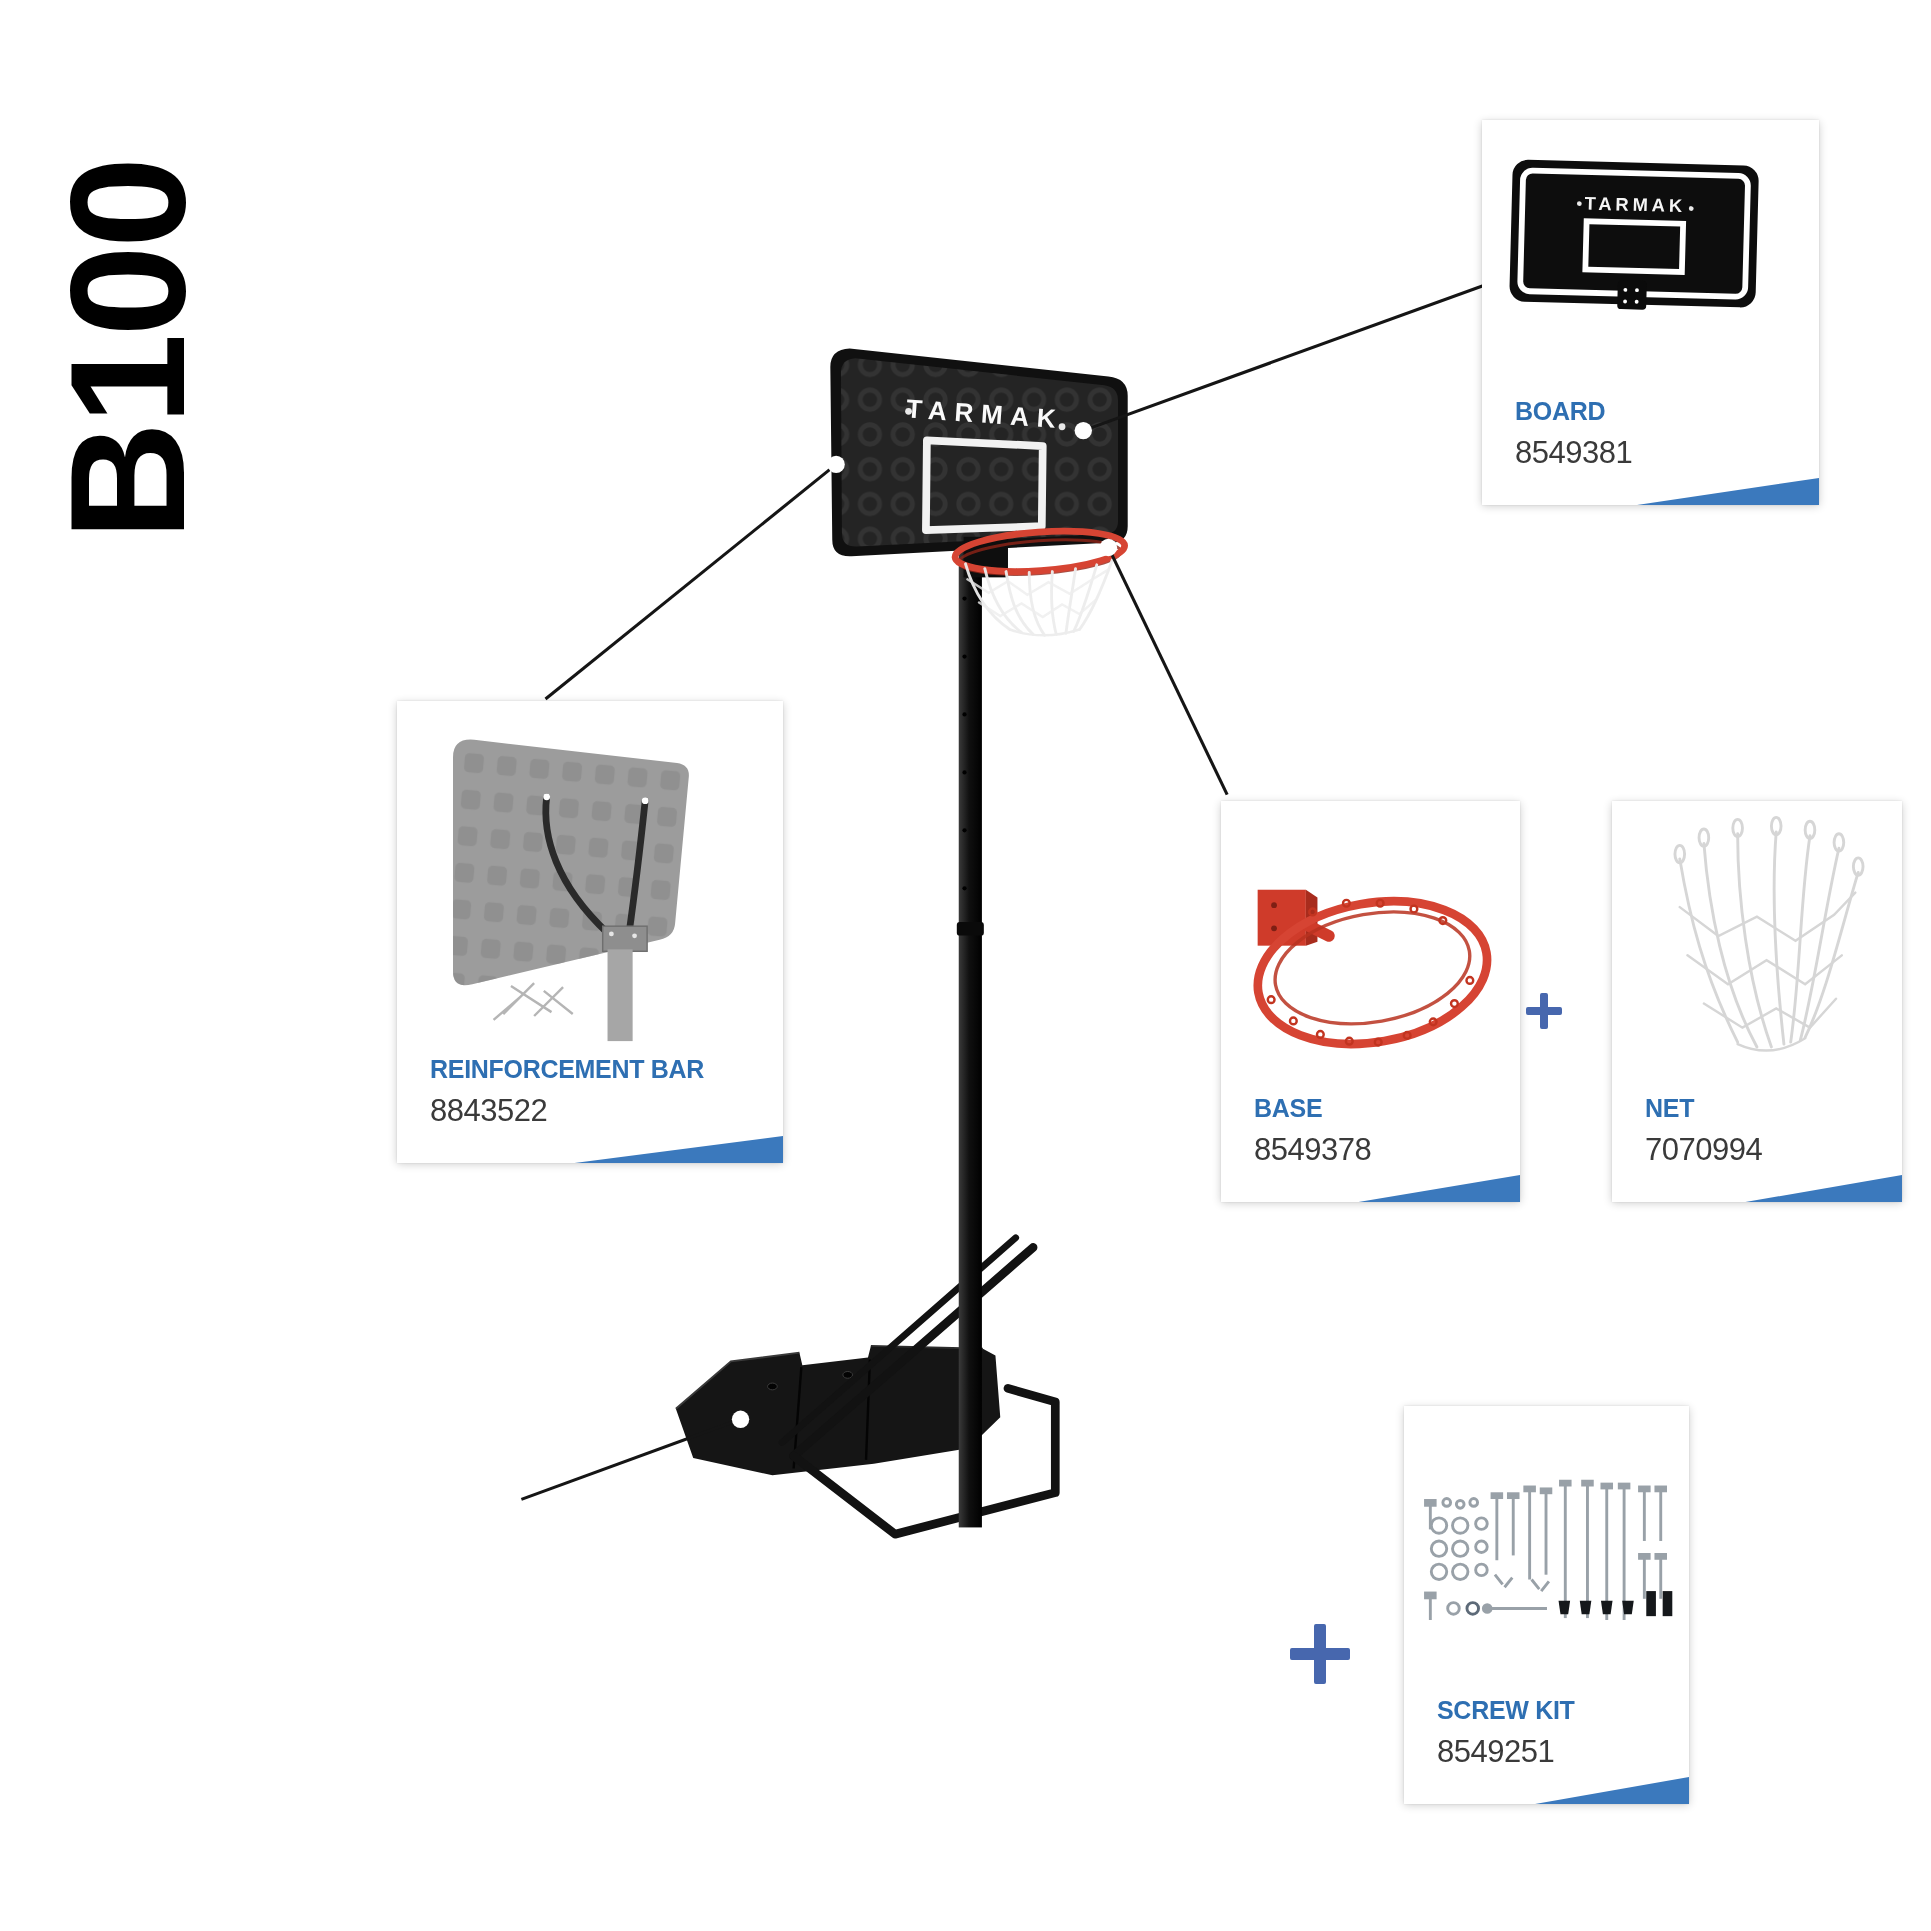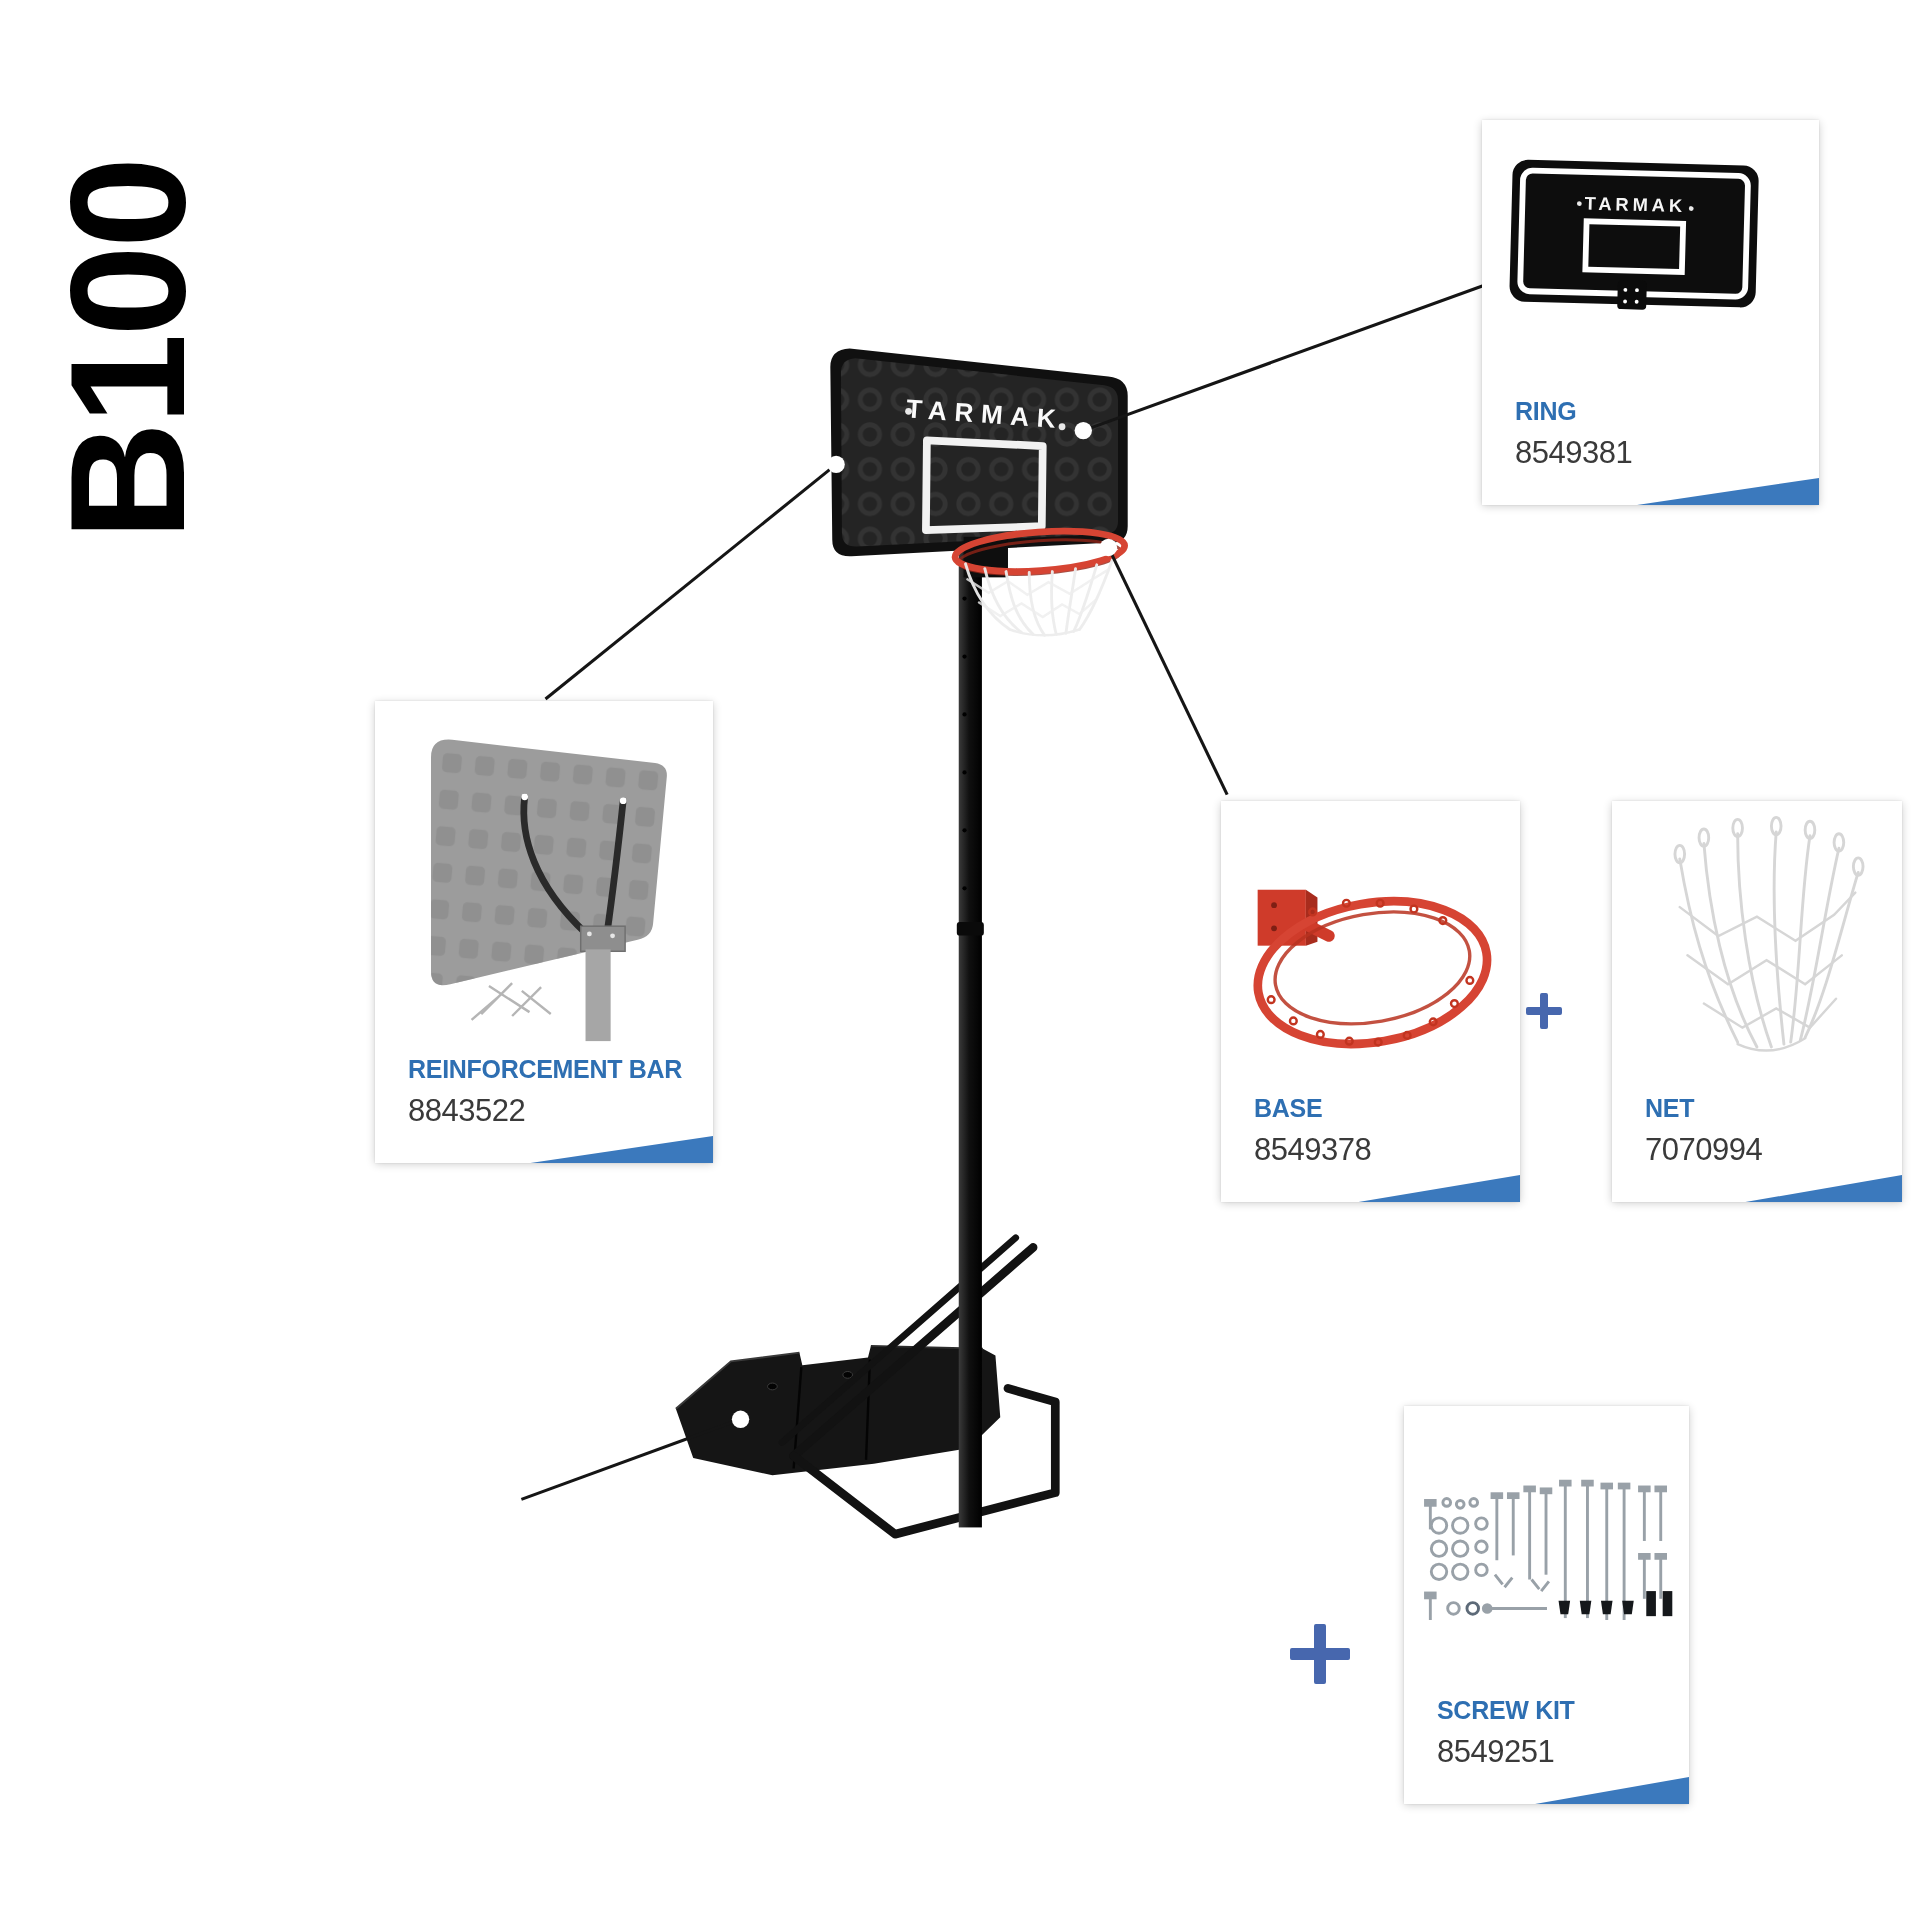--- a/index.html
+++ b/index.html
@@ -32,21 +32,21 @@
   .card .ref{
     position:absolute;left:33px;bottom:37px;line-height:1;
     font-size:31px;font-weight:400;color:var(--number-gray);letter-spacing:-0.5px;
   }
   .card .wedge{
     position:absolute;right:0;bottom:0;width:54%;height:27px;
     background:var(--wedge-blue);
     clip-path:polygon(0 100%,100% 0,100% 100%);
   }
   #card-board{left:1482px;top:120px;width:337px;height:385px;}
-  #card-reinf{left:375px;top:701px;width:338px;height:462px;}
+  #card-reinf{left:397px;top:701px;width:386px;height:462px;}
   #card-ring{left:1221px;top:801px;width:299px;height:401px;}
   #card-net{left:1612px;top:801px;width:290px;height:401px;}
   #card-base{left:203px;top:1305px;width:316px;height:411px;}
   #card-screw{left:1404px;top:1406px;width:285px;height:398px;}
   .plus{position:absolute;}
   .plus .pbar{position:absolute;background:var(--plus-blue);border-radius:1.9px;}
   #plus-ring-net{left:1526px;top:993px;width:36px;height:36px;}
   #plus-ring-net .ph{left:0;top:13.5px;width:36px;height:8.7px;}
   #plus-ring-net .pv{left:13.5px;top:0;width:8.7px;height:36px;}
   #plus-screw{left:1290px;top:1624px;width:60px;height:60px;}
@@ -154,21 +154,21 @@
         <circle cx="100" cy="88" r="2.5" fill="#e8e8e8"></circle>
           <circle cx="216" cy="90" r="2.5" fill="#e8e8e8"></circle>
         <rect x="108" y="106" width="100" height="50" fill="none" stroke="#ffffff" stroke-width="6"></rect>
         <rect x="142" y="166" width="30" height="30" rx="4" fill="#0b0b0b"></rect>
         <circle cx="150" cy="176" r="2" fill="#fff"></circle>
           <circle cx="162" cy="176" r="2" fill="#fff"></circle>
         <circle cx="150" cy="188" r="2" fill="#fff"></circle>
           <circle cx="162" cy="188" r="2" fill="#fff"></circle>
       </g>
     </svg>
-    <div class="label">RING</div>
+    <div class="label">BOARD</div>
     <div class="ref">8549381</div>
     <div class="wedge"></div>
   </div>
 
   <div class="card" id="card-reinf">
     <svg class="art" width="338" height="348" viewBox="0 0 350 360">
       <defs>
         <pattern id="sqR" width="34" height="38" patternUnits="userSpaceOnUse" patternTransform="rotate(5)">
           <rect x="7" y="9" width="20" height="20" rx="5" fill="#878787" opacity="0.55"></rect>
         </pattern>

